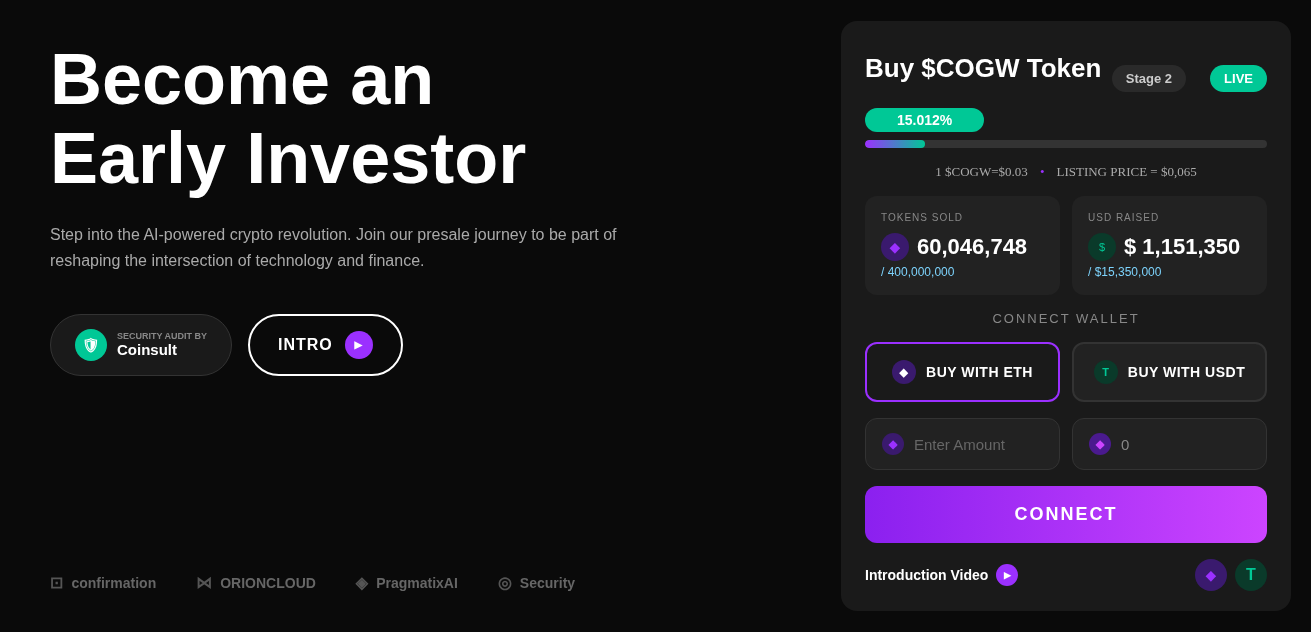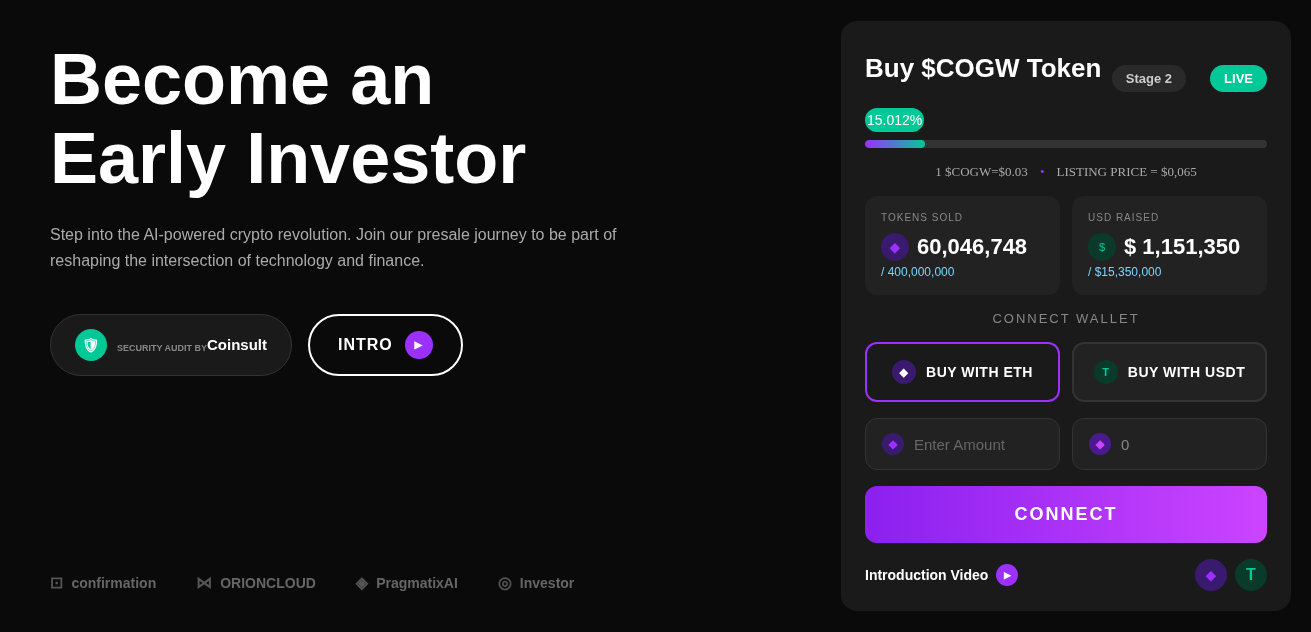--- a/index.html
+++ b/index.html
@@ -66,22 +66,22 @@
       background: #00c896;
       border-radius: 50%;
       display: flex;
       align-items: center;
       justify-content: center;
       font-size: 14px;
     }
 
     .coinsult-text {
       display: flex;
-      flex-direction: row;
-      align-items: flex-end;
+      flex-direction: column;
+      align-items: flex-start;
     }
 
     .coinsult-small {
       font-size: 9px;
       color: #888;
       text-transform: uppercase;
     }
 
     .coinsult-big {
       font-size: 15px;
@@ -187,23 +187,23 @@
     
     .progress-section {
       display: flex;
       flex-direction: column;
       gap: 8px;
     }
 
     .progress-percent {
       background: #00c896;
       border-radius: 20px;
-      padding: 4px 2px;
-      font-size: 14px;
-      font-weight: 400;
+      padding: 4px 32px;
+      font-size: 14px;
+      font-weight: 700;
       color: #fff;
       width: fit-content;
     }
 
     .progress-bar-container {
       width: 100%;
       height: 8px;
       background: #333;
       border-radius: 4px;
       overflow: hidden;
@@ -508,21 +508,21 @@
     <div class="partner-item">
       <span class="partner-icon">⋈</span>
       <span>ORIONCLOUD</span>
     </div>
     <div class="partner-item">
       <span class="partner-icon">◈</span>
       <span>PragmatixAI</span>
     </div>
     <div class="partner-item">
       <span class="partner-icon">◎</span>
-      <span>Investor</span>
+      <span>Security</span>
     </div>
   </div>
 </div>
 
 <div class="widget">
 
   <div class="widget-header">
     <span class="widget-title">Buy $COGW Token</span>
     <div class="badge-row">
       <span class="badge-stage">Stage 2</span>

